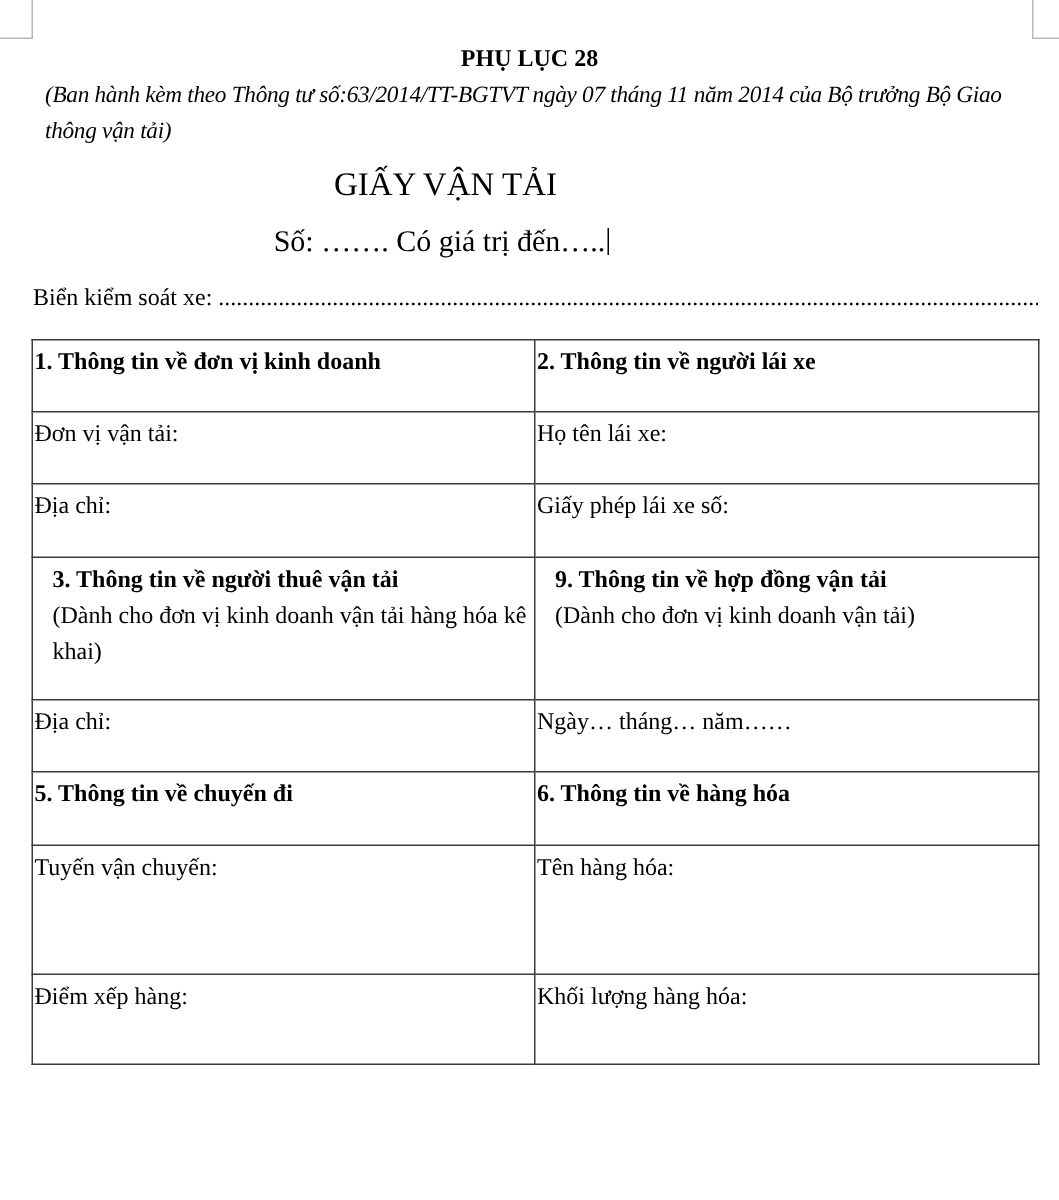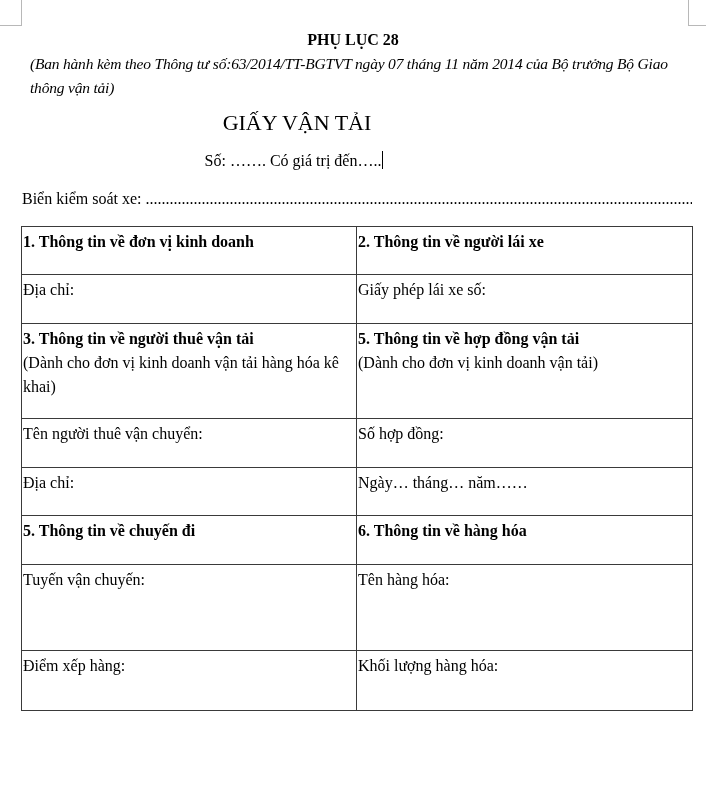--- a/index.html
+++ b/index.html
@@ -57,21 +57,21 @@
       top: 109px;
       text-align: center;
       font-size: 22px;
       line-height: 28px;
     }
     .number-line {
       position: absolute;
       left: 0; width: 588px;
       top: 151px;
       text-align: center;
-      font-size: 16px;
+      font-size: 20px;
       line-height: 20px;
     }
     .cursor {
       display: inline-block;
       width: 1px;
       height: 18px;
       background: #000;
       vertical-align: -3px;
       margin-left: 1px;
     }
@@ -97,21 +97,21 @@
       border: 1px solid #3a3a3a;
       vertical-align: top;
       padding: 3px 0 0 1px;
       font-size: 16px;
       line-height: 24px;
       overflow: hidden;
     }
     .form-table col.c1 { width: 335px; }
     .form-table col.c2 { width: 336px; }
     .hdr { font-weight: bold; }
-    .note { display: block; }
+    .note { display: block; padding-left: 12px; }
     .r48 { height: 48px; margin-top: 32px; }
     .r49 { height: 49px; }
     .r95 { height: 95px; }
     .r86 { height: 86px; }
     .r60 { height: 60px; }
   </style>
 </head>
 <body>
 
 <div class="crop-mark crop-tl"></div>
@@ -132,37 +132,37 @@
 <table class="form-table">
   <colgroup>
       <col class="c1">
       <col class="c2">
     </colgroup>
   <tbody>
     <tr class="r48">
       <td class="hdr">1. Thông tin về đơn vị kinh doanh</td>
       <td class="hdr">2. Thông tin về người lái xe</td>
     </tr>
+    <tr class="r48">
+      <td>Đơn vị vận tải:</td>
+      <td>Họ tên lái xe:</td>
+    </tr>
     <tr class="r49">
       <td>Địa chỉ:</td>
       <td>Giấy phép lái xe số:</td>
     </tr>
     <tr class="r95">
       <td>
         <span class="hdr note">3. Thông tin về người thuê vận tải</span>
         <span class="note">(Dành cho đơn vị kinh doanh vận tải hàng hóa kê khai)</span>
       </td>
       <td>
-        <span class="hdr note">5. Thông tin về hợp đồng vận tải</span>
+        <span class="hdr note">9. Thông tin về hợp đồng vận tải</span>
         <span class="note">(Dành cho đơn vị kinh doanh vận tải)</span>
       </td>
-    </tr>
-    <tr class="r49">
-      <td>Tên người thuê vận chuyển:</td>
-      <td>Số hợp đồng:</td>
     </tr>
     <tr class="r48">
       <td>Địa chỉ:</td>
       <td>Ngày… tháng… năm……</td>
     </tr>
     <tr class="r49">
       <td class="hdr">5. Thông tin về chuyến đi</td>
       <td class="hdr">6. Thông tin về hàng hóa</td>
     </tr>
     <tr class="r86">

